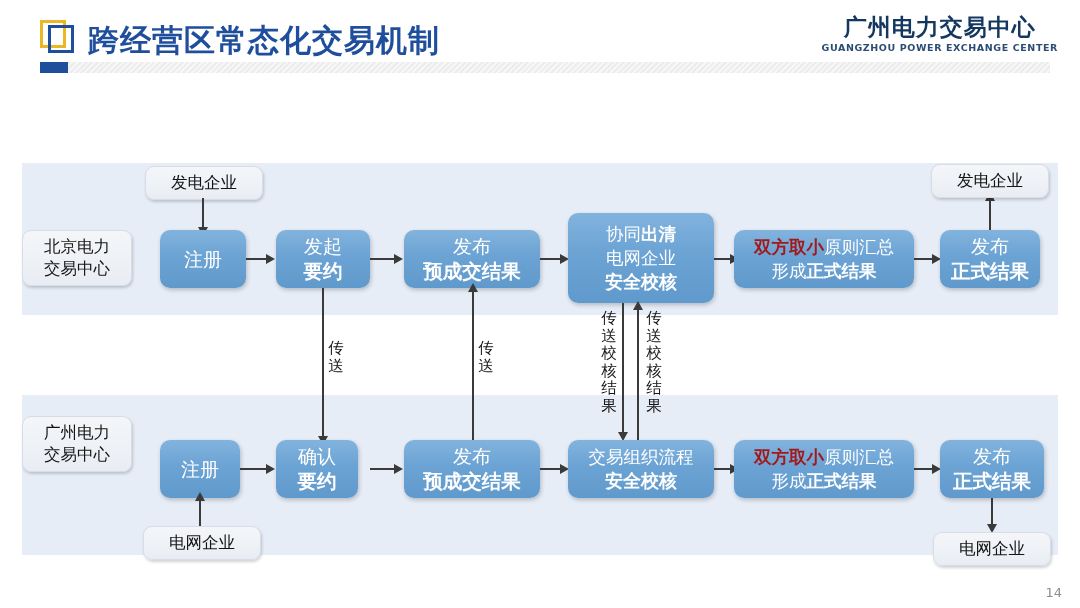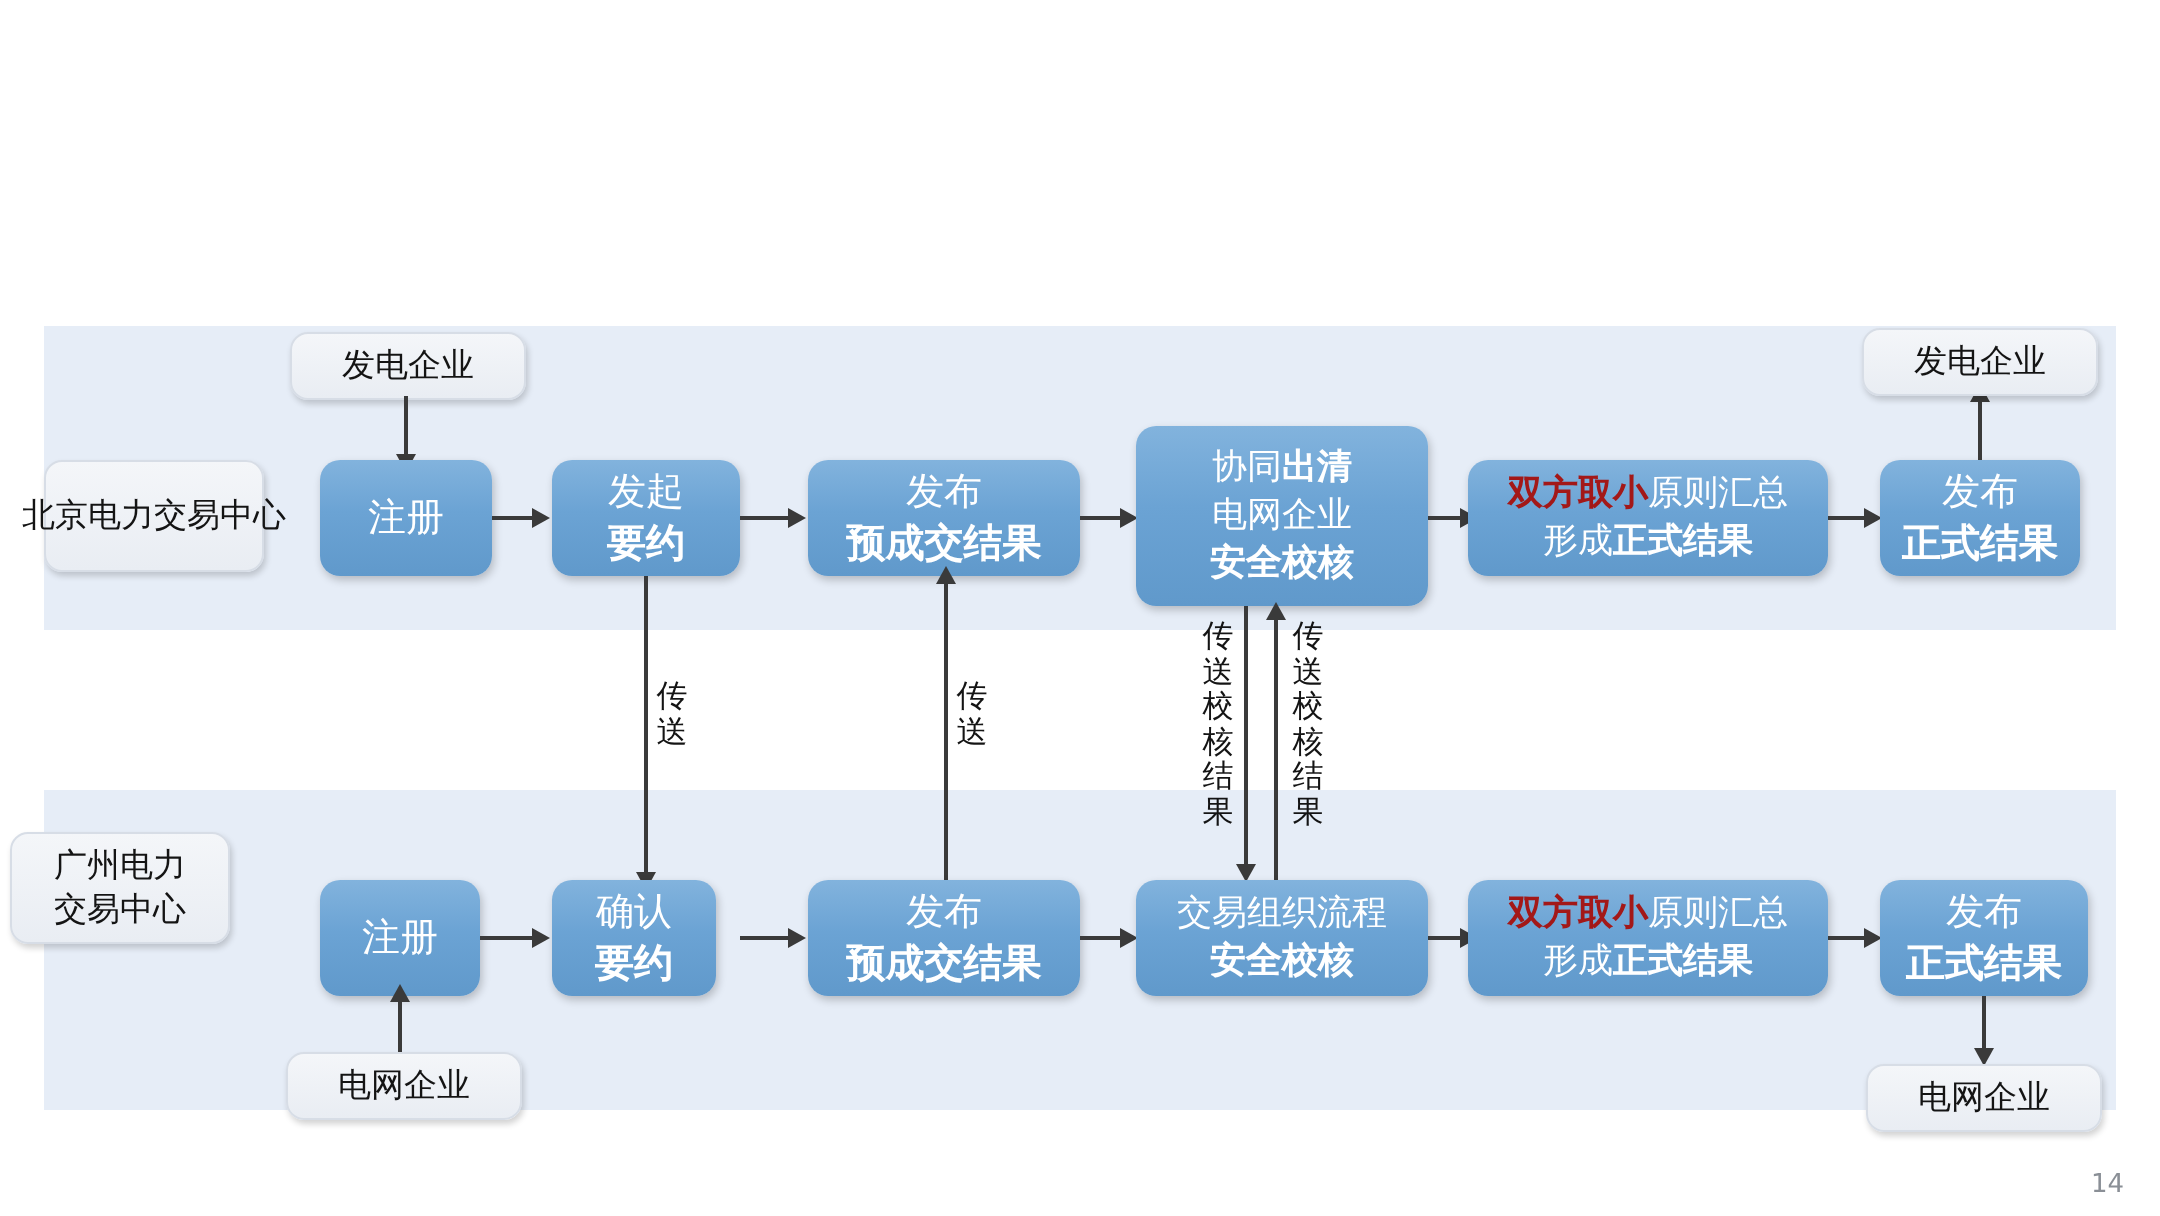--- a/index.html
+++ b/index.html
@@ -88,35 +88,48 @@
   .vlabel span{display:block;}
 
   
   .pageno{position:absolute;right:18px;bottom:8px;font-size:13px;color:#8a8f96;}
 </style>
 </head>
 <body>
 
 <div id="slide">
 
+  <div class="hdr">
+    <div class="hdr-logo">
+      <div class="sq-gold"></div>
+      <div class="sq-blue"></div>
+    </div>
+    <div class="hdr-title">跨经营区常态化交易机制</div>
+    <div class="hdr-rule"></div>
+    <div class="hdr-rule-tab"></div>
+    <div class="hdr-brand">
+      <div class="cn">广州电力交易中心</div>
+      <div class="en">GUANGZHOU POWER EXCHANGE CENTER</div>
+    </div>
+  </div>
 
 
   <div id="canvas">
 
     <div class="band b1"></div>
     <div class="band b2"></div>
 
     <div class="chip two" style="left:145px;top:16px;width:116px;height:32px;">
       <span>发电企业</span>
     </div>
 
     <div class="vline" style="left:202px;top:48px;height:31px;"></div>
     <div class="arr arr-d" style="left:198px;top:77px;"></div>
 
-    <div class="chip two" style="left:22px;top:80px;width:108px;height:54px;flex-direction:row;">
+    <div class="chip two" style="left:22px;top:80px;width:108px;height:54px;flex-direction:column;">
       <span>北京电力</span>
       <span>交易中心</span>
     </div>
 
     <div class="pbox" style="left:160px;top:80px;width:86px;height:58px;">
       <span class="ln s1">注册</span>
     </div>
 
     <div class="hline" style="left:246px;top:108px;width:22px;"></div>
     <div class="arr arr-r" style="left:266px;top:104px;"></div>
@@ -192,21 +205,21 @@
     <div class="arr arr-u" style="left:633px;top:151px;"></div>
     <div class="vlabel" style="left:645px;top:160px;">
       <span>传</span>
         <span>送</span>
         <span>校</span>
         <span>核</span>
         <span>结</span>
         <span>果</span>
     </div>
 
-    <div class="chip two" style="left:5px;top:266px;width:108px;height:54px;flex-direction:column;">
+    <div class="chip two" style="left:22px;top:266px;width:108px;height:54px;flex-direction:column;">
       <span>广州电力</span>
       <span>交易中心</span>
     </div>
 
     <div class="pbox" style="left:160px;top:290px;width:80px;height:58px;">
       <span class="ln s1">注册</span>
     </div>
 
     <div class="vline" style="left:199px;top:348px;height:28px;"></div>
     <div class="arr arr-u" style="left:195px;top:342px;"></div>

